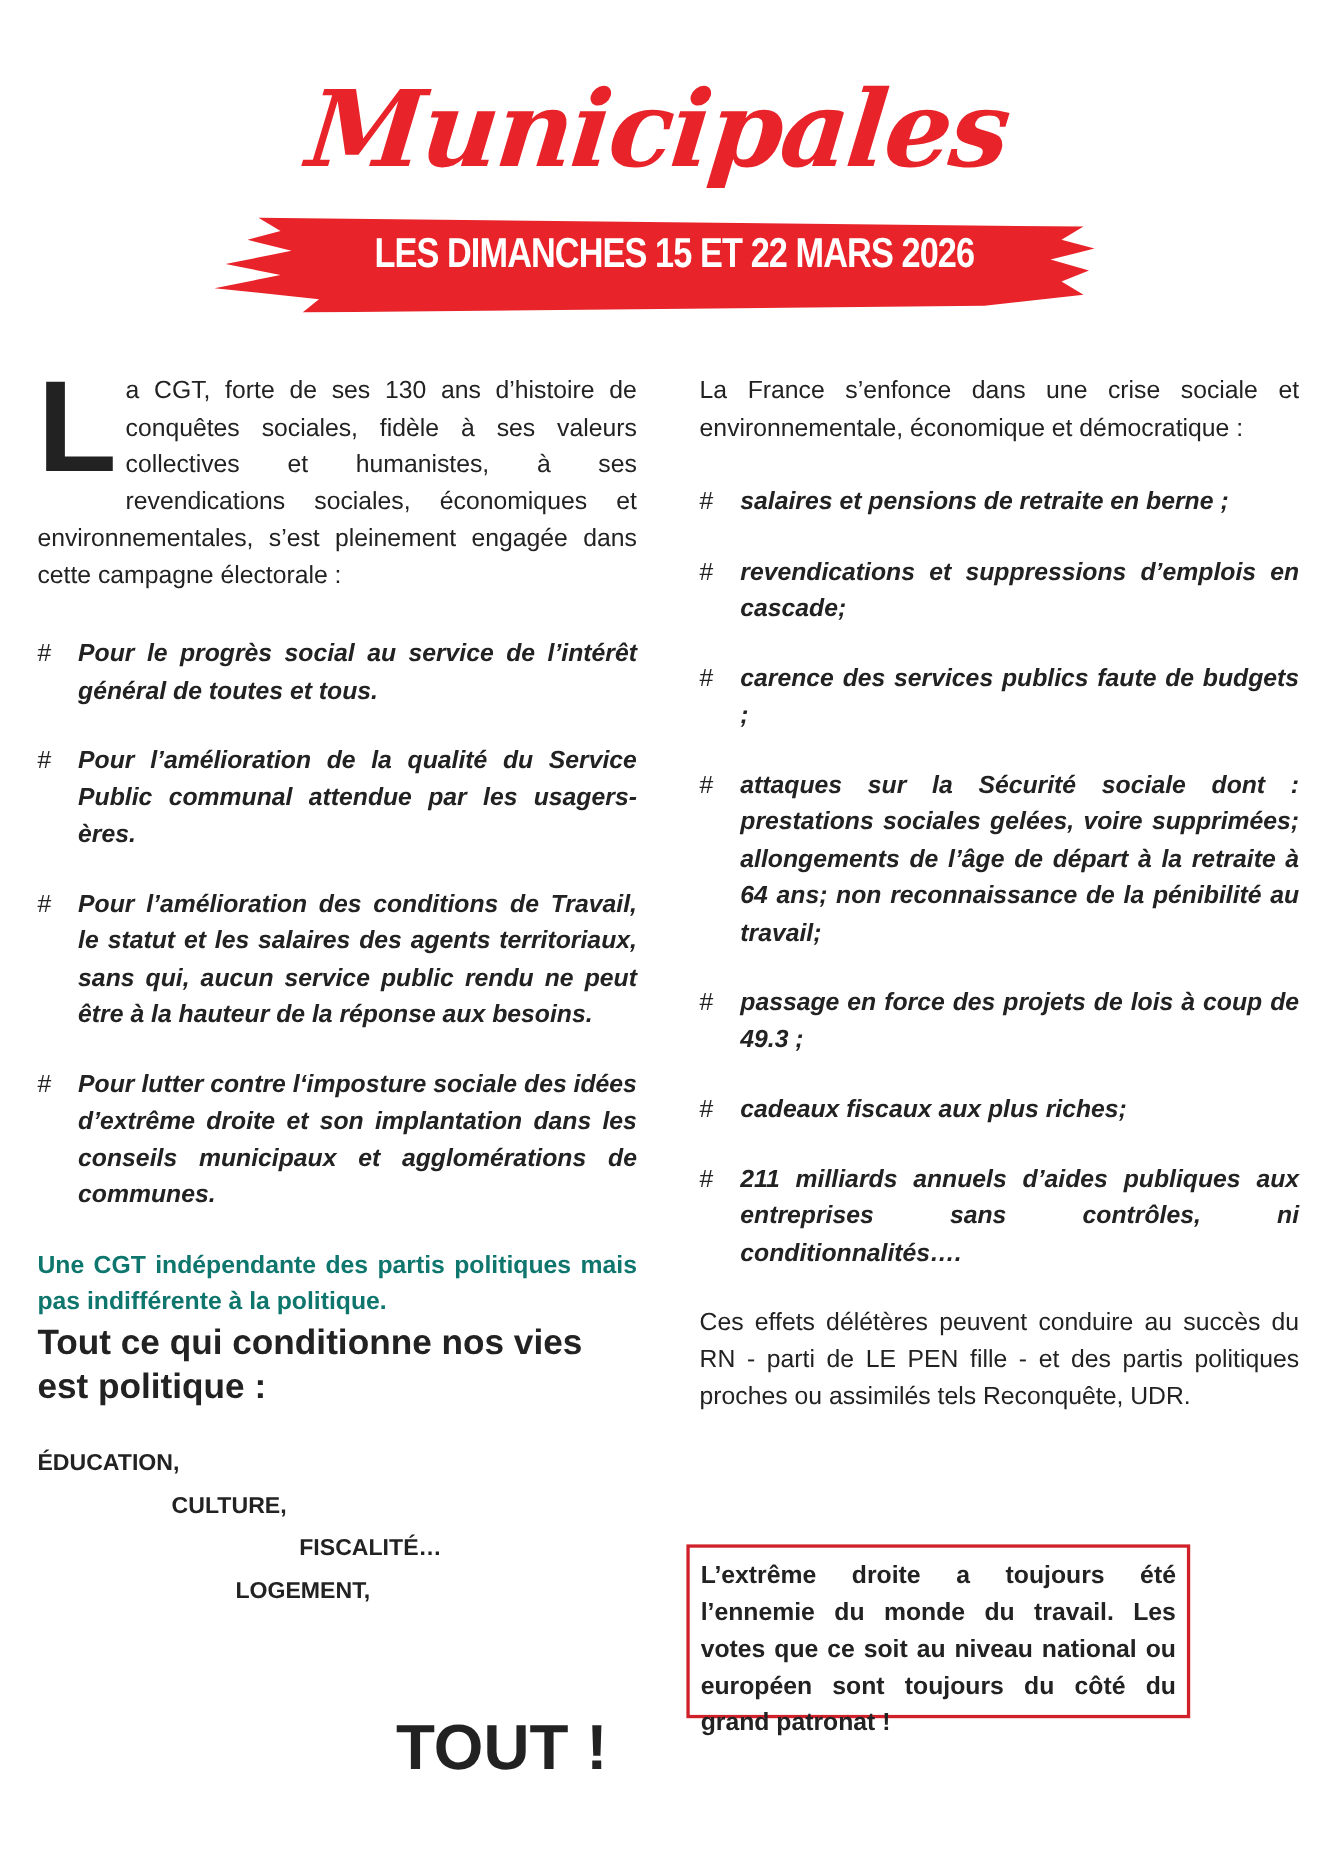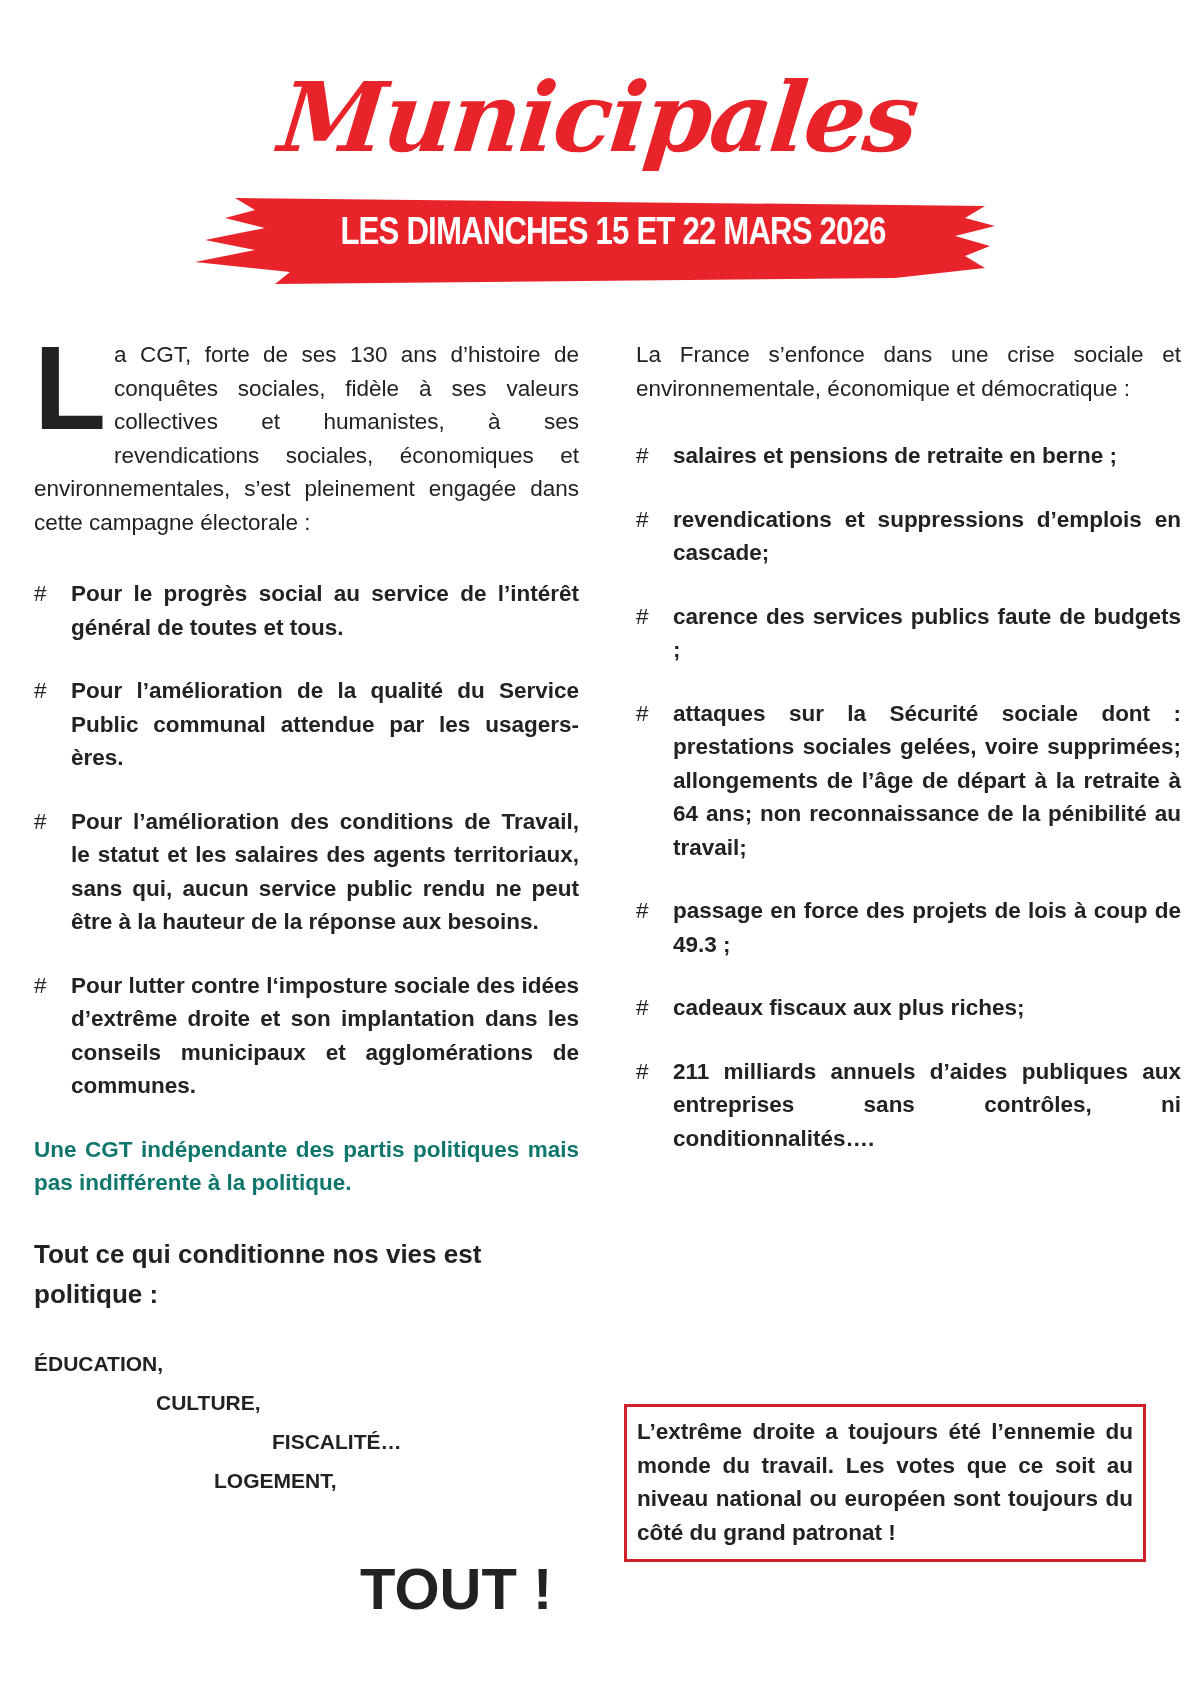--- a/index.html
+++ b/index.html
@@ -15,27 +15,27 @@
       font-size: 38px; letter-spacing: -1px; transform: scaleX(0.82); transform-origin: center; white-space: nowrap; }
     .col { position: absolute; top: 338px; font-size: 22.5px; line-height: 33.5px; }
     .col-left { left: 34px; width: 545px; }
     .col-right { left: 624px; width: 545px; margin-left: 12px; }
     p { margin: 0; text-align: justify; }
     .intro { position: relative; }
     .dropcap { float: left; font-size: 118px; line-height: 88px; height: 96px; margin: 6px 8px 0 0;
       font-weight: bold; color: #222; font-family: "Liberation Sans", sans-serif; }
     .bullet { display: flex; margin-top: 30px; font-weight: bold; }
     .bullet .hash { width: 37px; flex: 0 0 37px; font-weight: normal; }
-    .bullet .txt { flex: 1; text-align: justify; }
+    .bullet .txt { flex: 1; text-align: justify; font-style: italic; }
     .red-note { color: #0f766e; font-weight: bold; margin-top: 30px; text-align: justify; }
-    .subhead { font-weight: bold; font-size: 26px; line-height: 40px; margin-top: 34px; }
+    .subhead { font-weight: bold; font-size: 32px; line-height: 40px; }
     .stair { font-weight: bold; font-size: 21px; line-height: 39px; margin-top: 30px; }
     .stair div { white-space: nowrap; }
     .tout { font-weight: bold; font-size: 58px; position: absolute; left: 360px; top: 1560px; line-height: 1; }
-    .box { position: absolute; left: 624px; top: 1404px; width: 522px; height: 158px;
+    .box { position: absolute; left: 624px; top: 1404px; width: 458px; height: 158px;
       border: 3px solid #d0202a; padding: 8px 10px 0 10px; box-sizing: border-box;
       font-weight: bold; font-size: 22.5px; line-height: 33.5px; text-align: justify; }
   </style>
 </head>
 <body>
 
 <div class="header">
   <div class="title-script">Municipales</div>
   <svg class="brush" viewBox="0 0 800 92" preserveAspectRatio="none">
     <path d="M40 6 L790 14 L770 26 L800 34 L760 44 L795 54 L770 64 L790 76 L700 86 L80 92 L95 80 L0 70 L60 58 L10 48 L70 36 L30 26 L60 18 Z" fill="#e8242a"></path>
@@ -97,15 +97,16 @@
     <span class="txt">passage en force des projets de lois à coup de 49.3 ;</span>
   </div>
   <div class="bullet">
     <span class="hash">#</span>
     <span class="txt">cadeaux fiscaux aux plus riches;</span>
   </div>
   <div class="bullet">
     <span class="hash">#</span>
     <span class="txt">211 milliards annuels d’aides publiques aux entreprises sans contrôles, ni conditionnalités….</span>
   </div>
+  <p style="margin-top:30px">Ces effets délétères peuvent conduire au succès du RN - parti de LE PEN  fille - et des partis politiques proches ou assimilés tels Reconquête, UDR.</p>
 </div>
 
 <div class="box">L’extrême droite a toujours été l’ennemie du monde du travail. Les votes que ce soit au niveau national ou européen sont toujours du côté du grand patronat !</div>
 
 </body></html>

